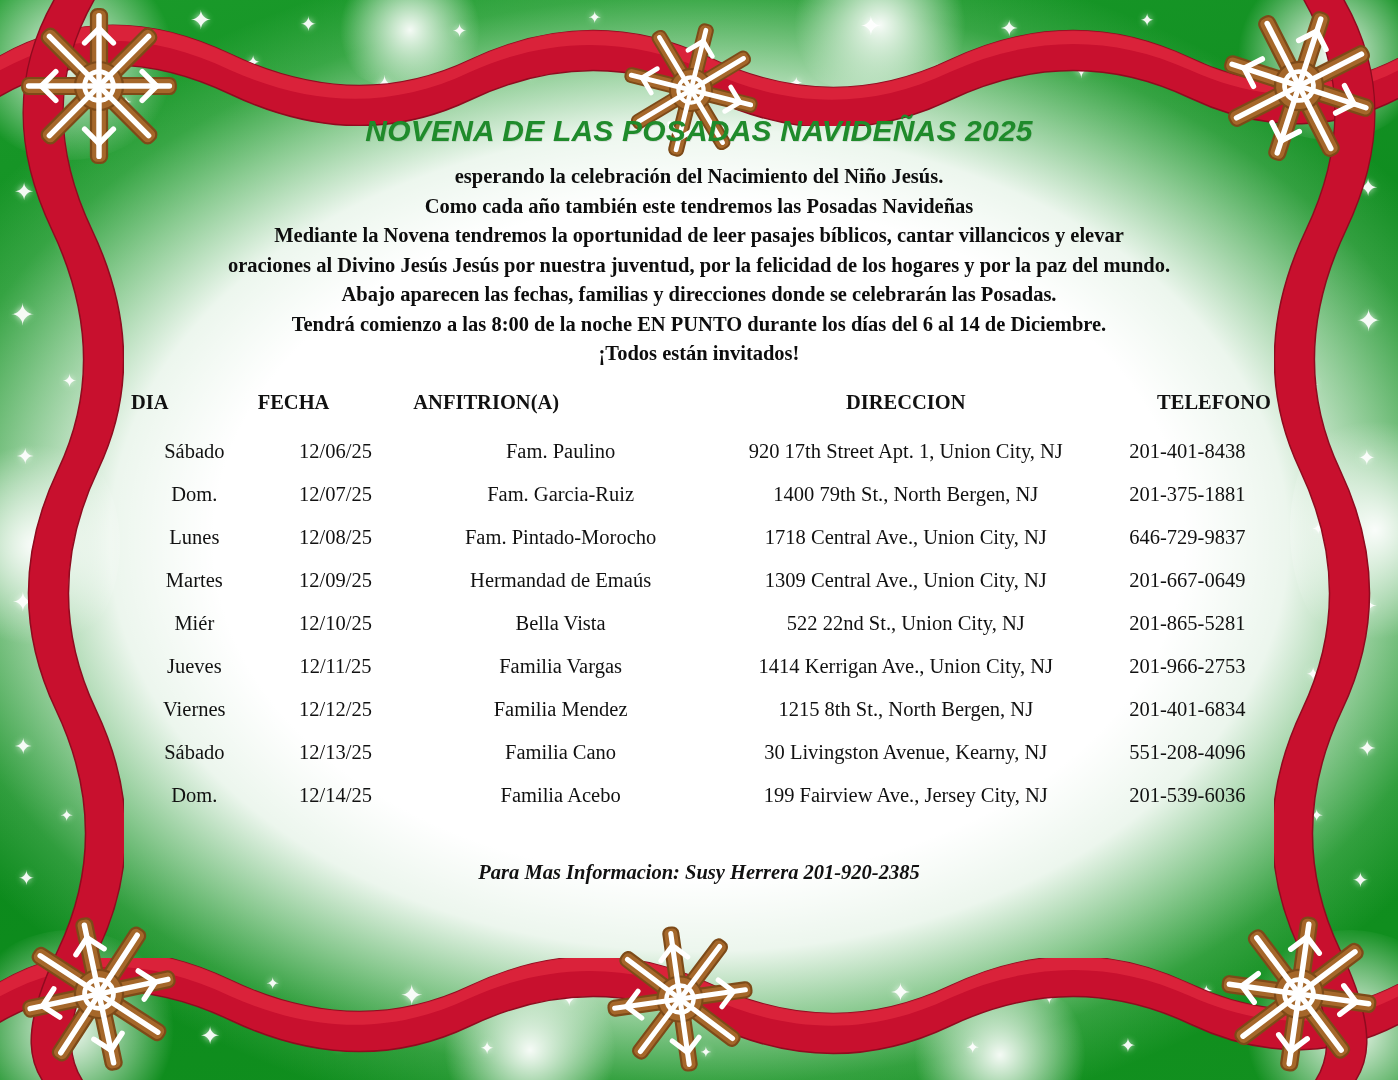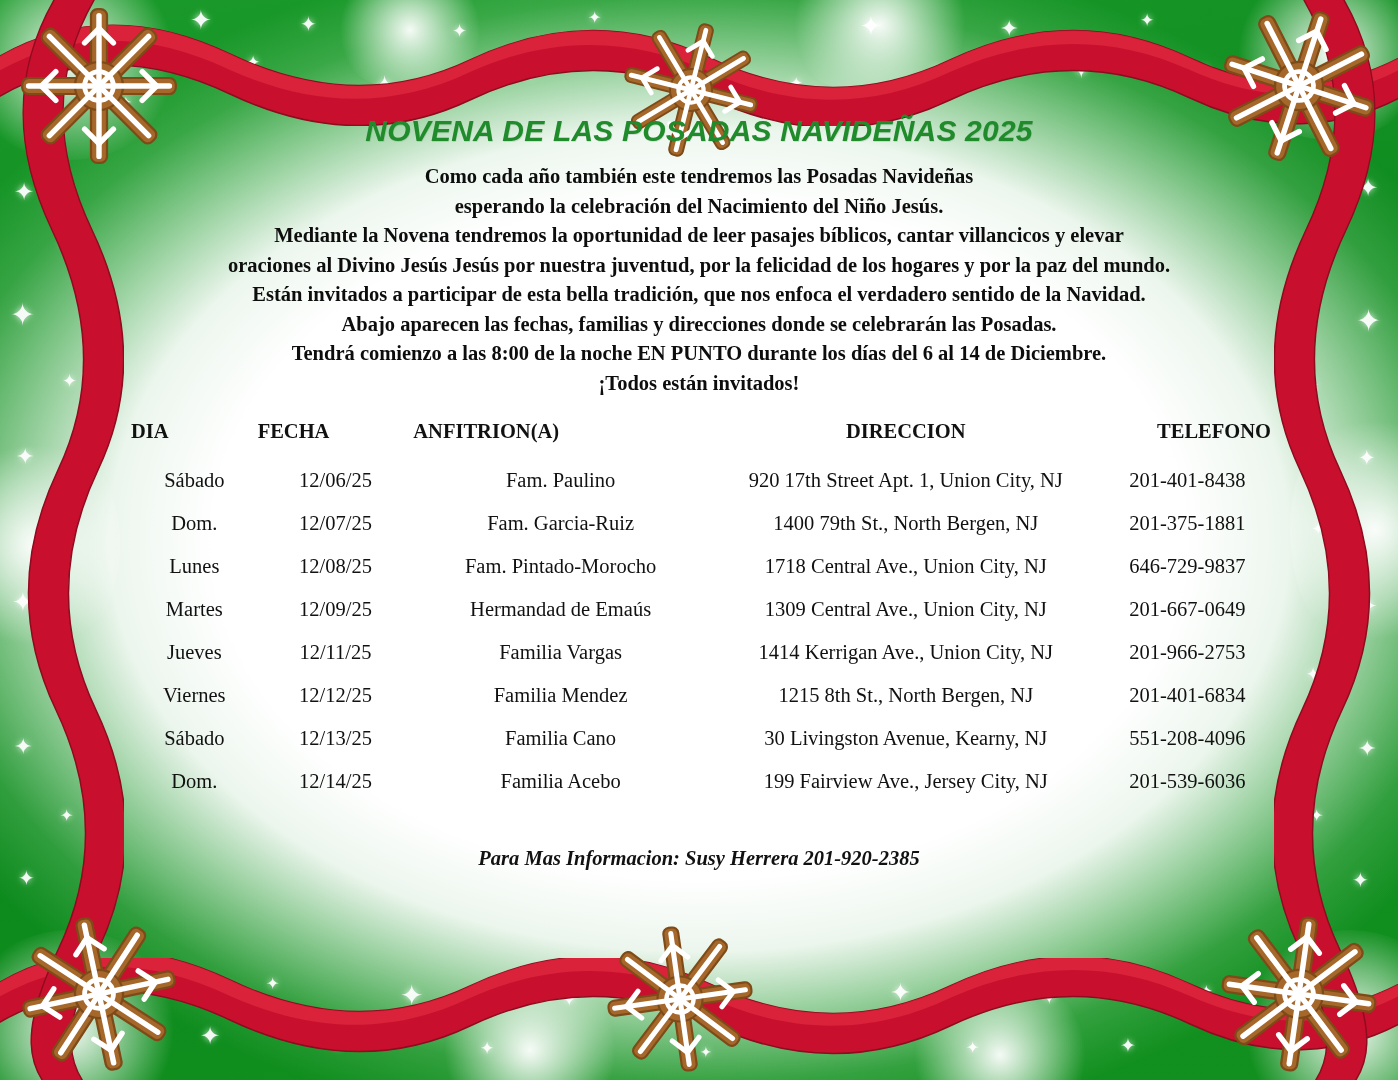--- a/index.html
+++ b/index.html
@@ -407,25 +407,24 @@
           <line x1="36" y1="0" x2="27" y2="9"></line>
       </g>
     </g>
   </svg>
 
   <div class="content">
 
     <div class="title-2">NOVENA DE LAS POSADAS NAVIDEÑAS 2025</div>
 
     <div class="intro">
+      <p>esperando la celebración del Nacimiento del Niño Jesús.</p>
       <p>Como cada año también este tendremos las Posadas Navideñas</p>
-      <p>esperando la celebración del Nacimiento del Niño Jesús.</p>
       <p>Mediante la Novena tendremos la oportunidad de leer pasajes bíblicos, cantar villancicos y elevar</p>
       <p>oraciones al Divino Jesús Jesús por nuestra juventud, por la felicidad de los hogares y por la paz del mundo.</p>
-      <p>Están invitados a participar de esta bella tradición, que nos enfoca el verdadero sentido de la Navidad.</p>
       <p>Abajo aparecen las fechas, familias y direcciones donde se celebrarán las Posadas.</p>
       <p>Tendrá comienzo a las 8:00 de la noche EN PUNTO durante los días del 6 al 14 de Diciembre.</p>
       <p>¡Todos están invitados!</p>
     </div>
 
     <table class="schedule">
       <thead>
         <tr>
           <th class="col-dia">DIA</th>
           <th class="col-fecha">FECHA</th>
@@ -457,20 +456,27 @@
           <td class="col-tel">646-729-9837</td>
         </tr>
         <tr>
           <td class="col-dia">Martes</td>
           <td class="col-fecha">12/09/25</td>
           <td class="col-anf">Hermandad de Emaús</td>
           <td class="col-dir">1309 Central Ave., Union City, NJ</td>
           <td class="col-tel">201-667-0649</td>
         </tr>
         <tr>
+          <td class="col-dia">Miér</td>
+          <td class="col-fecha">12/10/25</td>
+          <td class="col-anf">Bella Vista</td>
+          <td class="col-dir">522 22nd St., Union City, NJ</td>
+          <td class="col-tel">201-865-5281</td>
+        </tr>
+        <tr>
           <td class="col-dia">Jueves</td>
           <td class="col-fecha">12/11/25</td>
           <td class="col-anf">Familia Vargas</td>
           <td class="col-dir">1414 Kerrigan Ave., Union City, NJ</td>
           <td class="col-tel">201-966-2753</td>
         </tr>
         <tr>
           <td class="col-dia">Viernes</td>
           <td class="col-fecha">12/12/25</td>
           <td class="col-anf">Familia Mendez</td>

